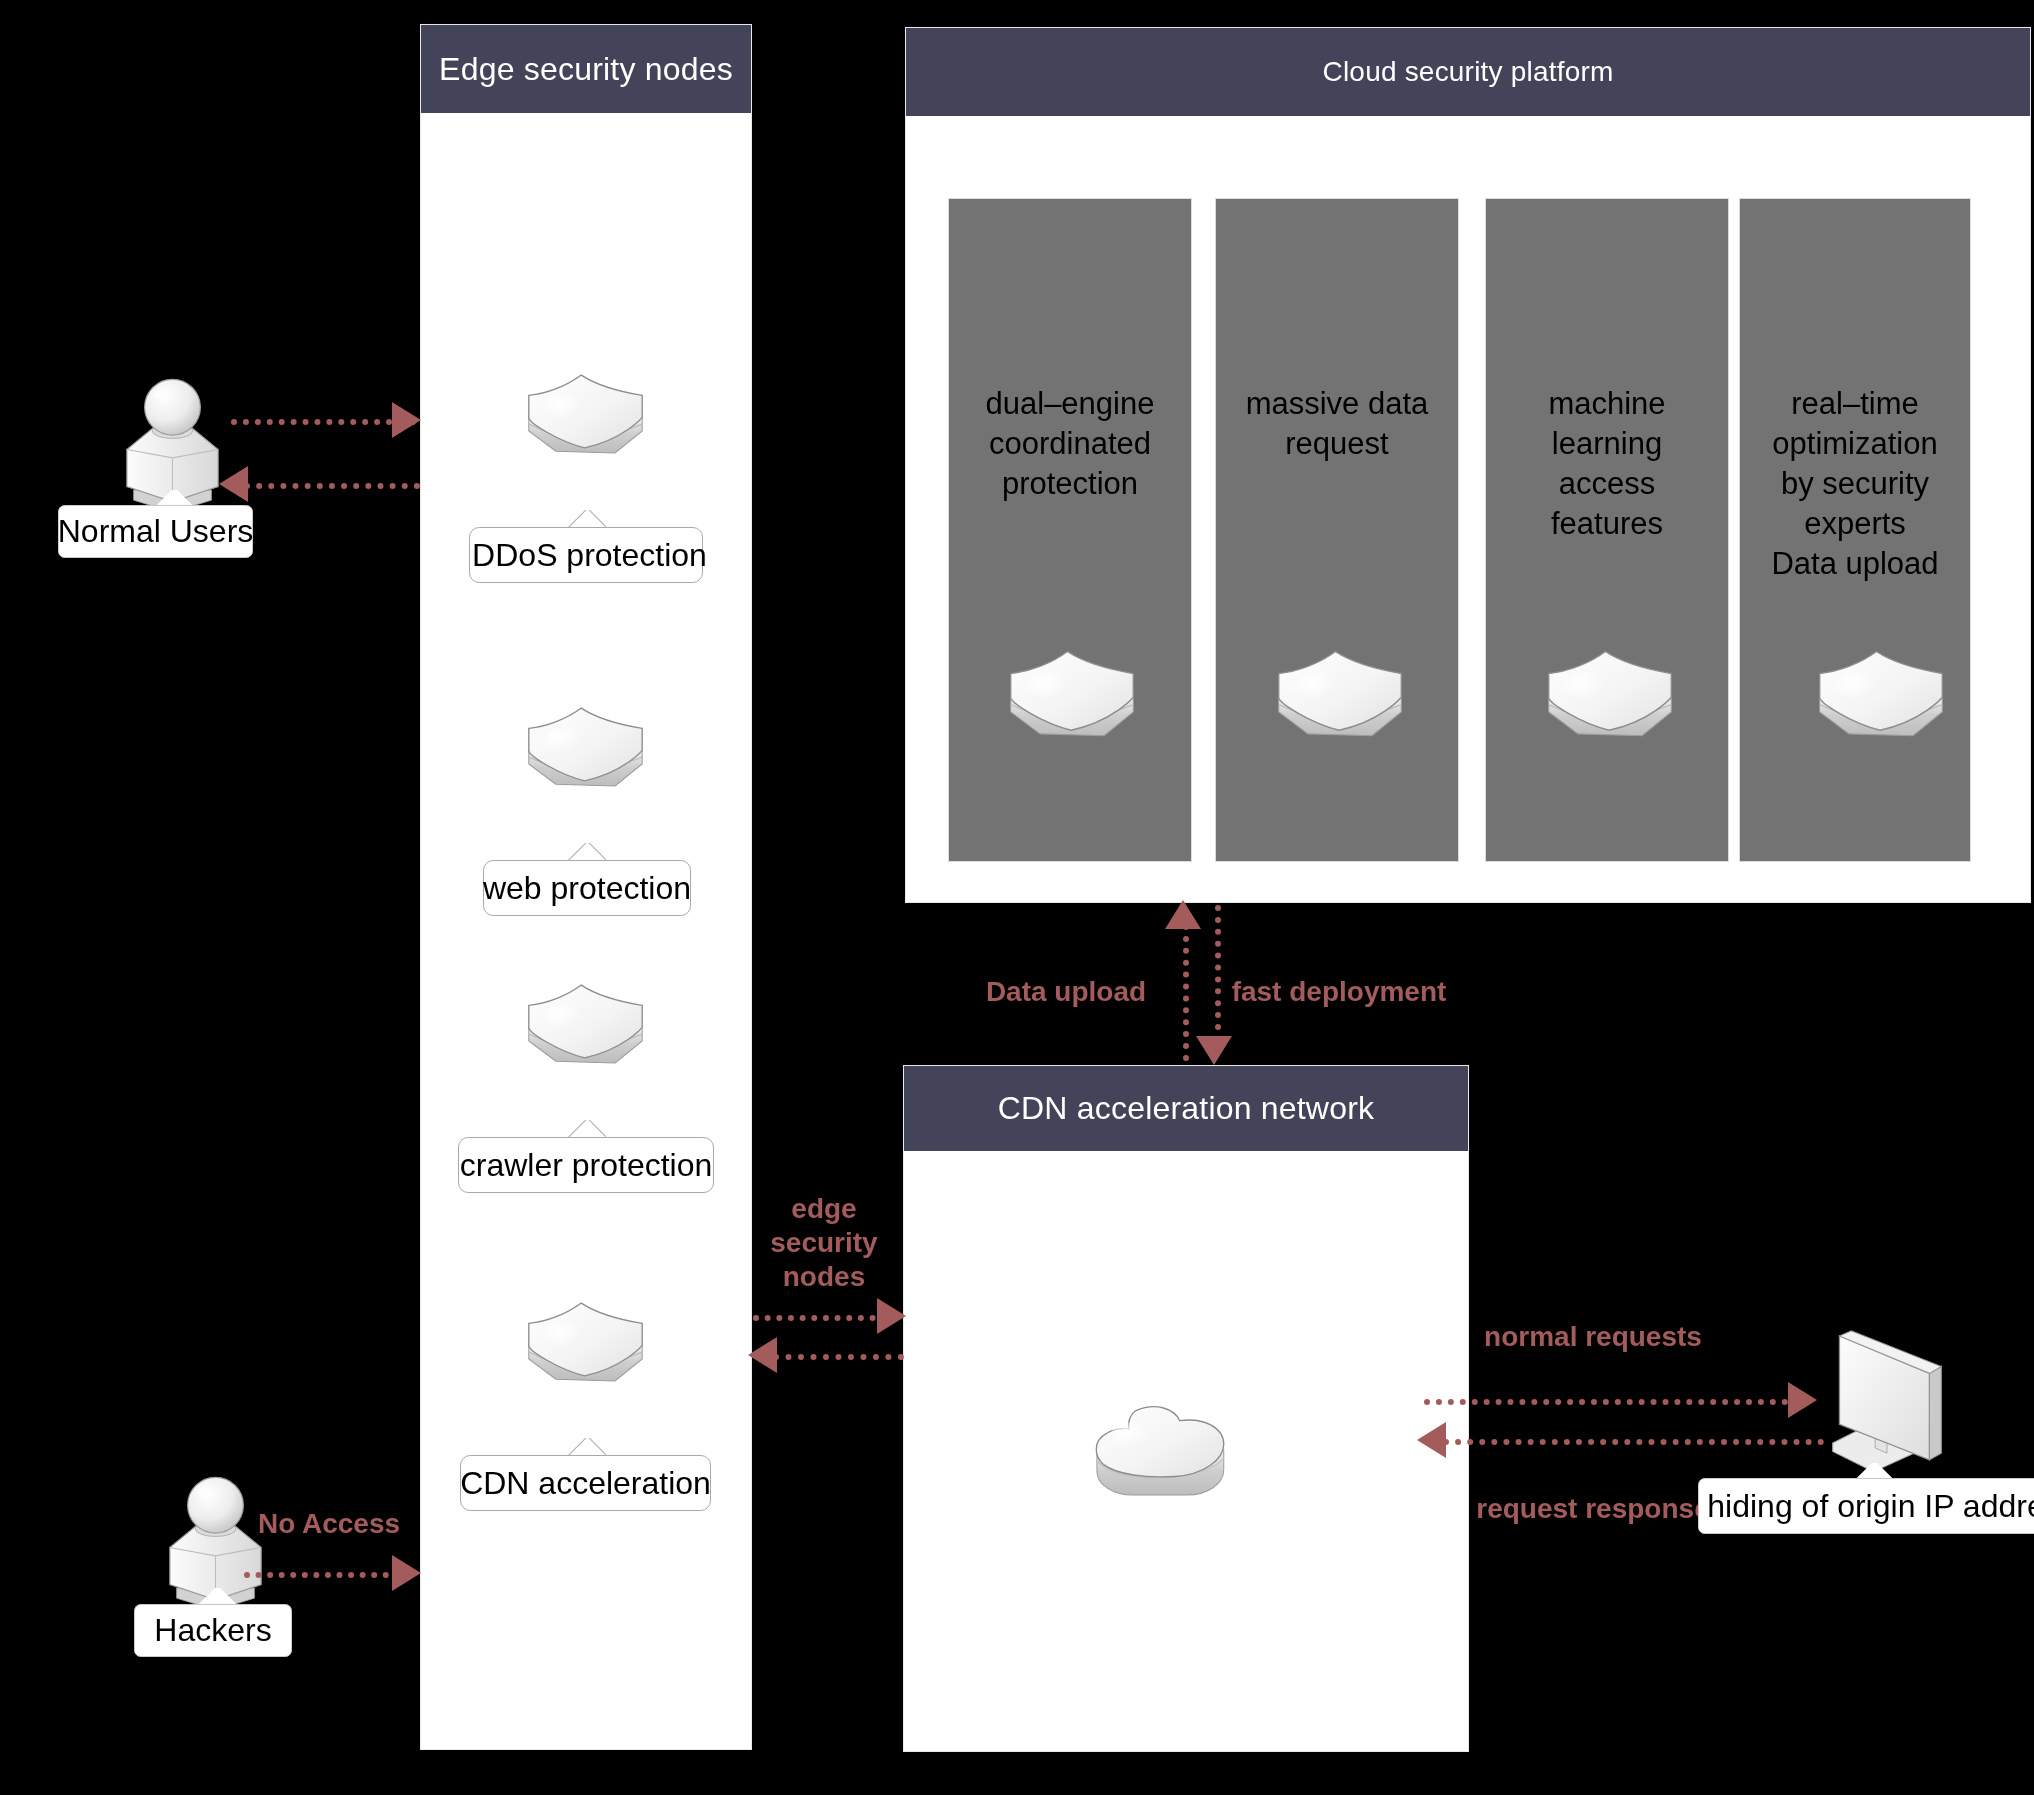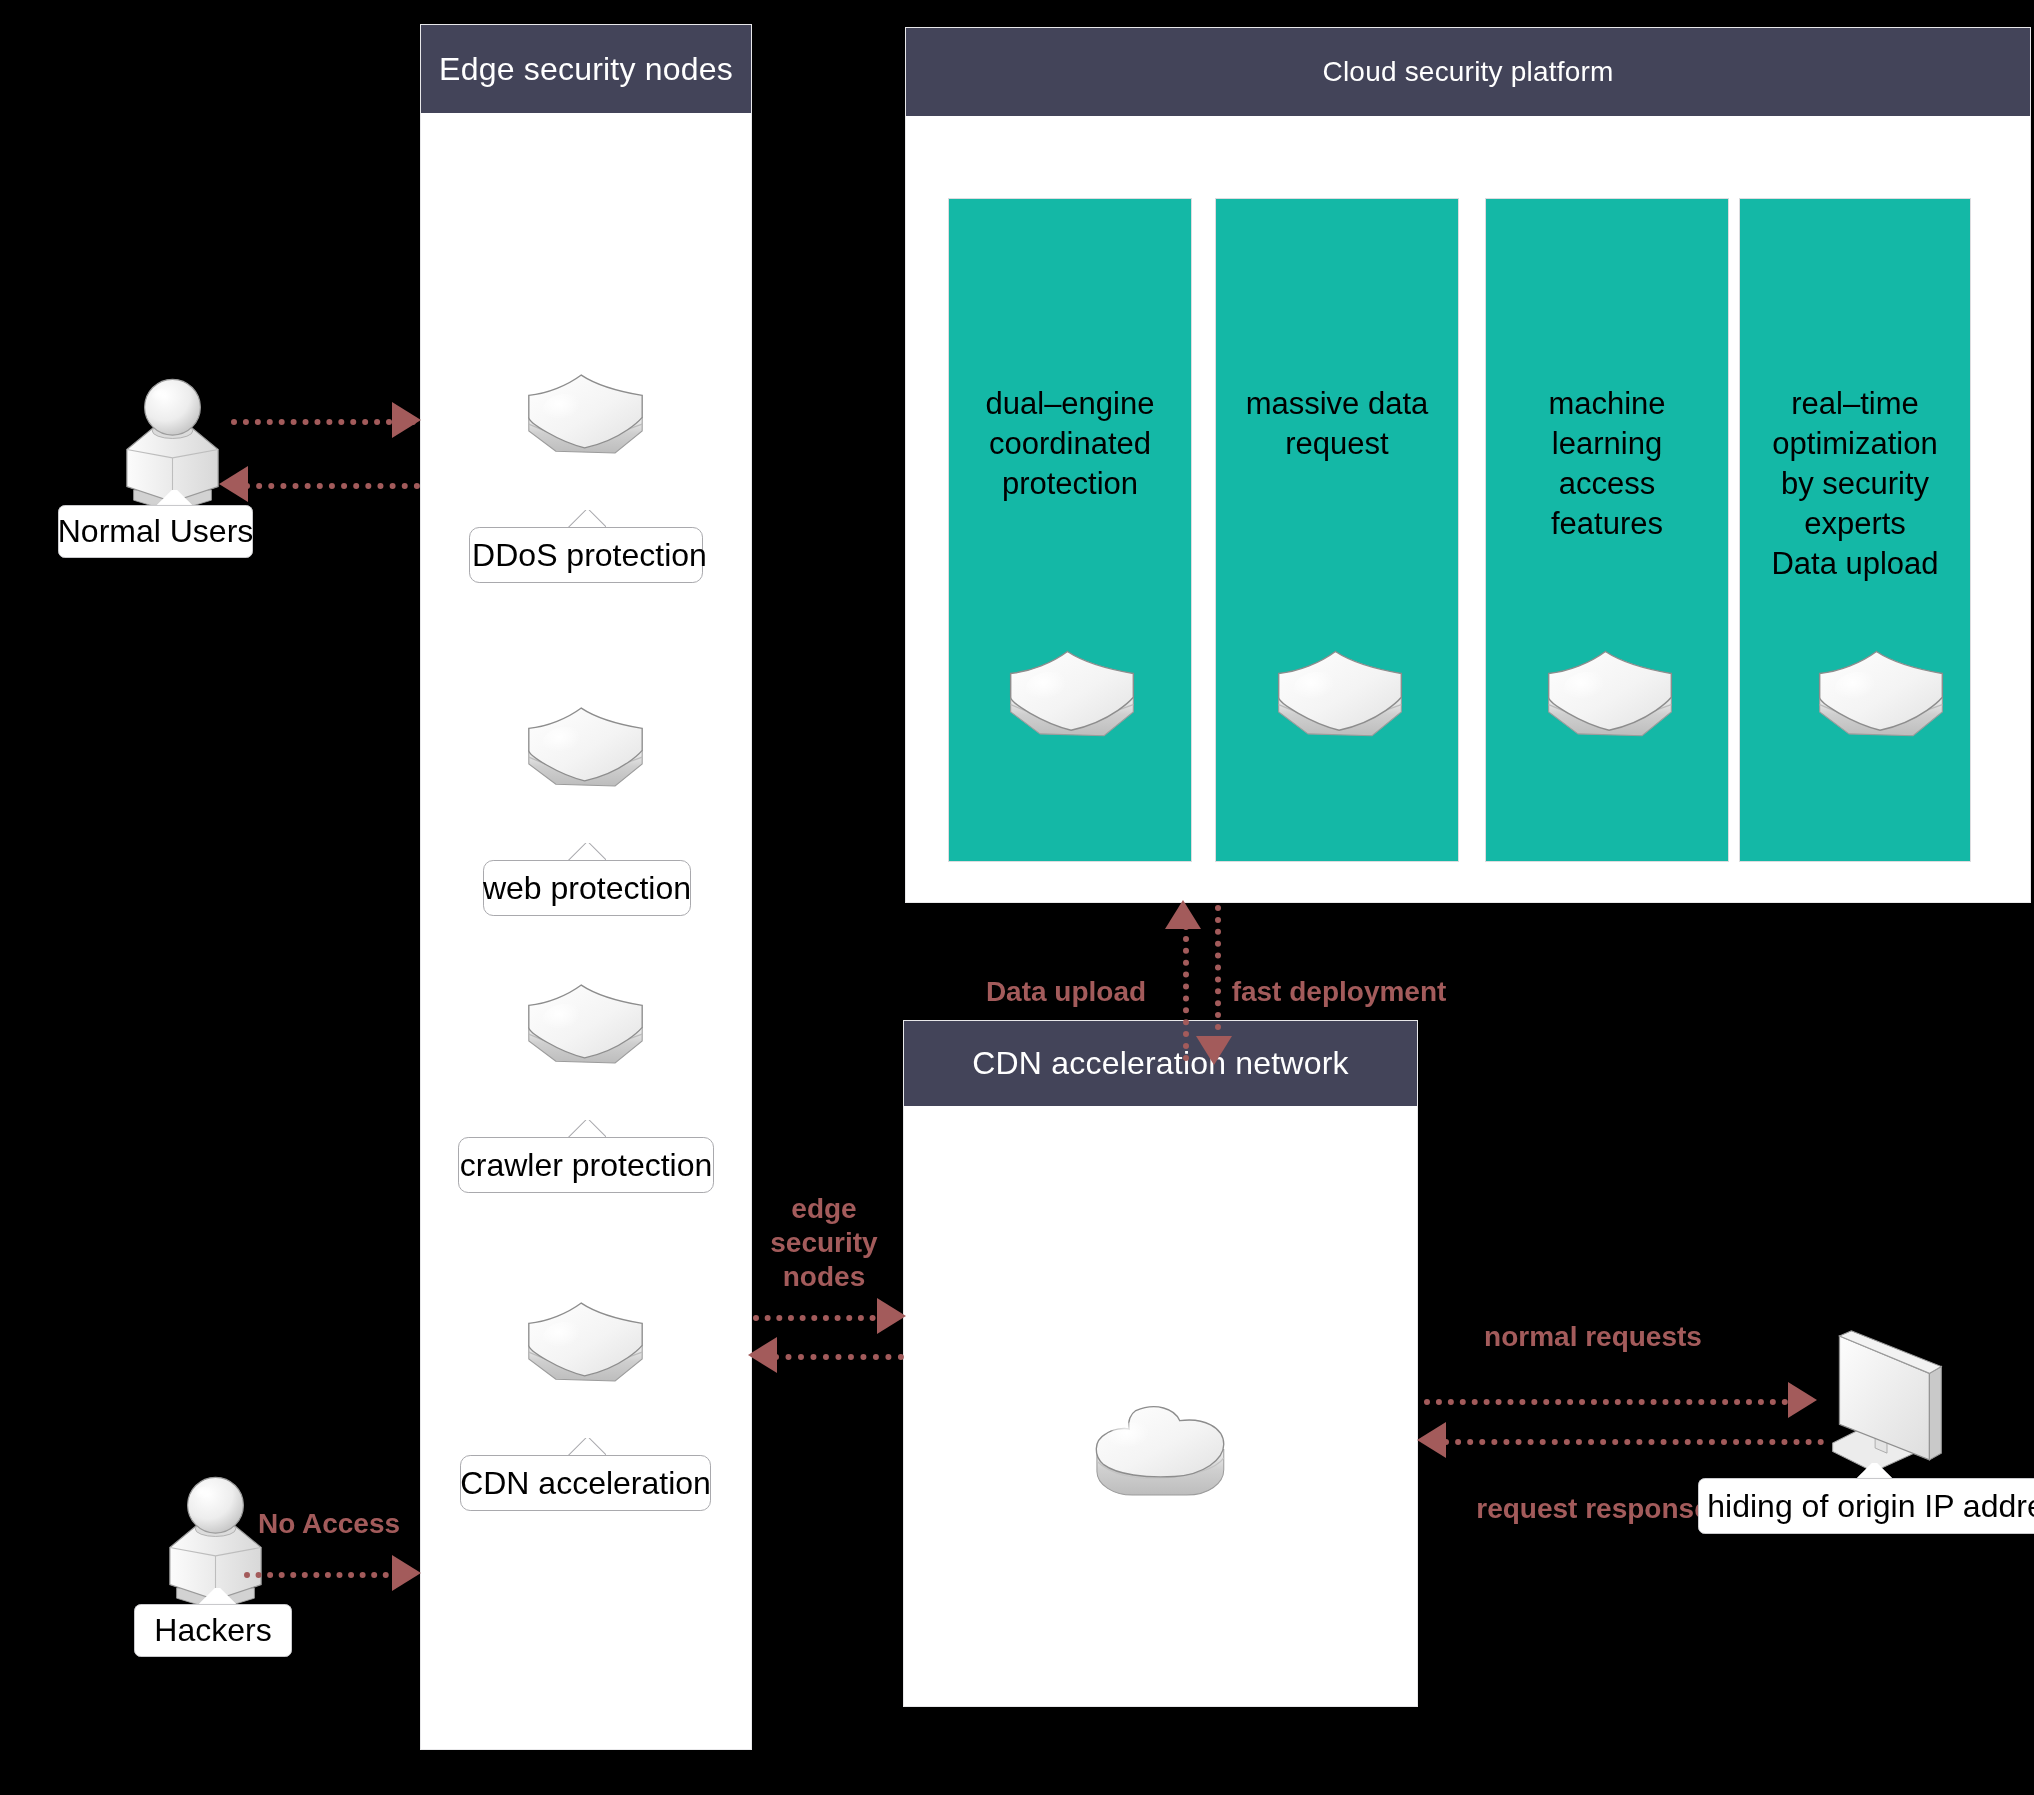--- a/index.html
+++ b/index.html
@@ -7,21 +7,21 @@
        font-family:"Liberation Sans","DejaVu Sans",sans-serif;}
   .stage{position:absolute;inset:0;width:2034px;height:1795px;}
 
   
   .panel{position:absolute;background:#fff;border:1.7px solid #e8e8ea;box-sizing:border-box;}
   .panel-head{position:absolute;left:0;top:0;width:100%;background:#434459;
               color:#fff;display:flex;align-items:center;justify-content:center;
               box-sizing:border-box;letter-spacing:0.2px;}
 
   
-  .fcard{position:absolute;background:#14b8a6;border:1.7px solid #dcdcdf;box-sizing:border-box;}
+  .fcard{position:absolute;background:#737373;border:1.7px solid #dcdcdf;box-sizing:border-box;}
   .fcard-text{position:absolute;left:0;width:100%;text-align:center;color:#000;
               font-size:31px;line-height:40px;}
 
   
   .callout{position:absolute;background:#fff;border:1.7px solid #a9a9ad;border-radius:10.2px;
            box-sizing:border-box;display:flex;align-items:center;justify-content:center;
            color:#000;font-size:32px;white-space:nowrap;}
   .callout.plain{border:1.7px solid #c9c9cc;border-radius:6.8px;
                  box-shadow:1.7px 2.5px 3.4px rgba(0,0,0,.28);}
   .notch{position:absolute;width:39px;height:18.6px;overflow:hidden;}
@@ -206,21 +206,21 @@
   </div>
   <div class="ico" style="left:1802px;top:646px;width:158px;height:119px;">
     <svg viewBox="0 0 166 130" width="158" height="119">
       <path d="M48 96 L16 72 L16 56 L150 56 L150 72 L118 98 Z" fill="url(#gShSide)" stroke="#9c9c9c" stroke-width="1.2"></path>
       <path d="M16 64 L78 90 L150 64" fill="none" stroke="#bcbcbc" stroke-width="1.4"></path>
       <path d="M78 6 C96 18 126 26 150 30 L150 56 C150 56 128 82 82 92 C50 84 16 62 16 56 L16 30 C38 28 62 18 78 6 Z" fill="url(#gShTop)" stroke="#8d8d8d" stroke-width="1.6"></path>
       <ellipse cx="60" cy="48" rx="28" ry="20" fill="url(#gGloss)"></ellipse>
     </svg>
   </div>
 
-  <div class="panel" style="left:903px;top:1020px;width:515px;height:687px;">
+  <div class="panel" style="left:903px;top:1065px;width:566px;height:687px;">
     <div class="panel-head" style="height:85px;font-size:32px;">
       <span>CDN acceleration network</span>
     </div>
   </div>
   <div class="ico" style="left:1085px;top:1397px;width:149px;height:115px;">
     <svg viewBox="0 0 176 136" width="149" height="115">
       <path d="M14 66 L14 88 C14 104 34 116 56 116 L120 116 C146 116 164 102 164 86 L164 62 L14 62 Z" fill="url(#gShSide)" stroke="#9c9c9c" stroke-width="1.2"></path>
       <path d="M14 76 C30 92 60 98 92 96 C128 94 156 84 164 72" fill="none" stroke="#c4c4c4" stroke-width="1.4"></path>
       <path d="M60 16 C84 6 106 14 112 28 C140 24 164 36 164 56 C164 74 140 92 106 94
                C72 96 38 92 22 80 C10 70 10 52 24 44 C32 38 46 36 52 38 C50 28 54 20 60 16 Z" fill="url(#gShTop)" stroke="#8d8d8d" stroke-width="1.6"></path>

